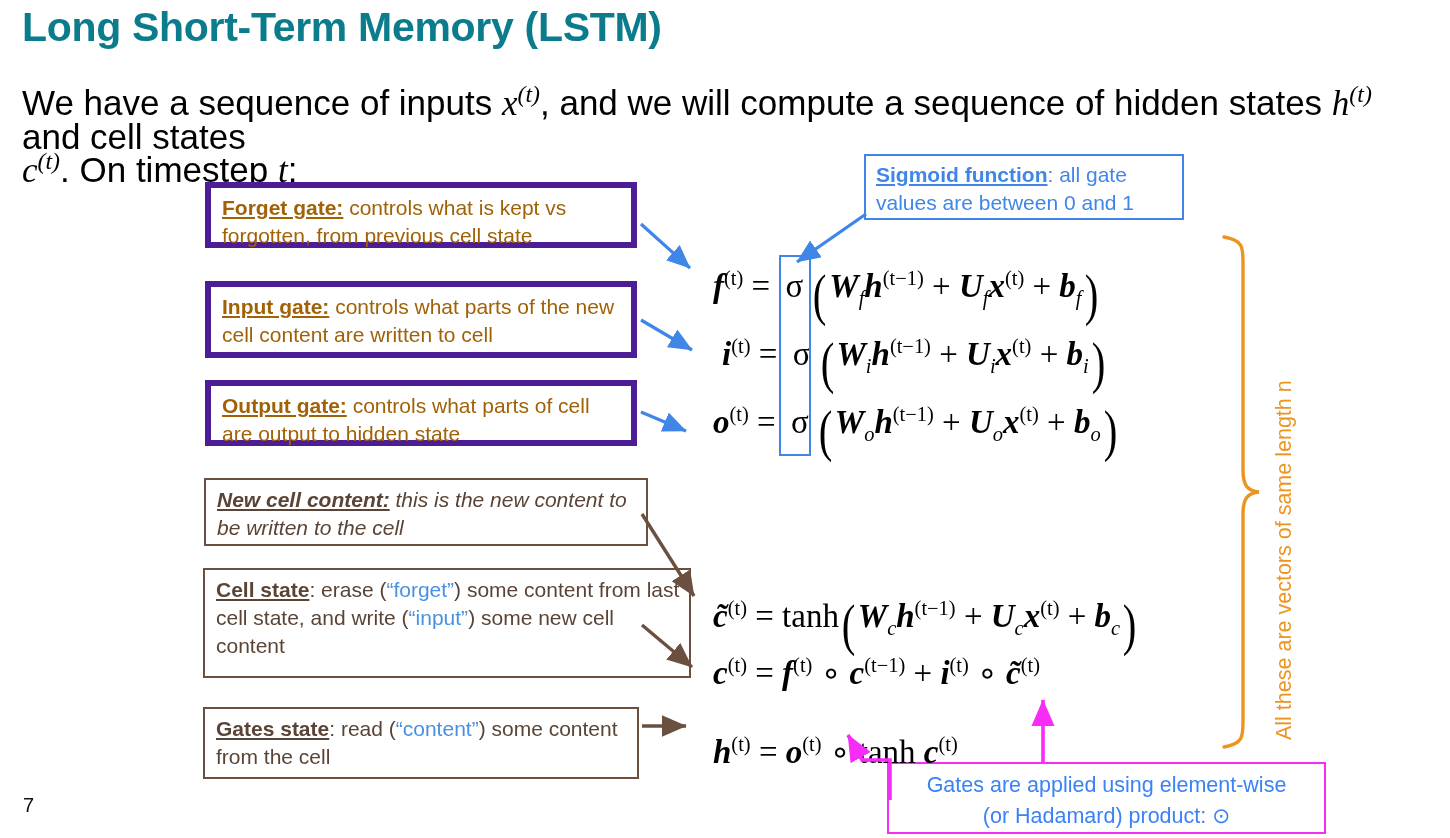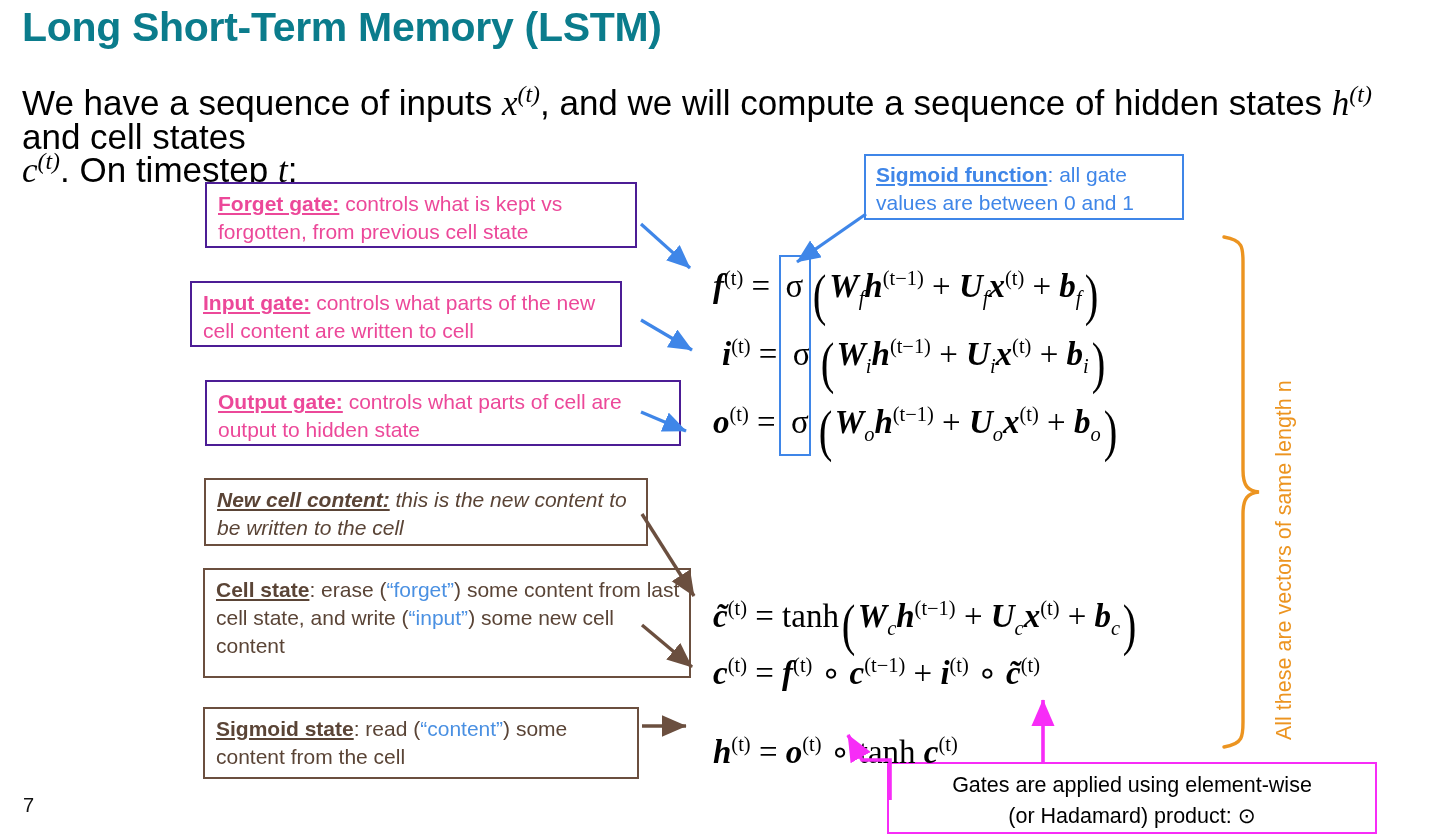--- a/index.html
+++ b/index.html
@@ -50,51 +50,51 @@
   
   .box {
     position: absolute;
     box-sizing: border-box;
     background: #ffffff;
     padding: 6px 9px 6px 11px;
     font-size: 21px;
     line-height: 28px;
   }
   .box.blue {
-    border: 2px solid #4c1d95;
-    color: #ec4899;
+    border: 6px solid #4c1d95;
+    color: #a16207;
   }
   .box.brown {
     border: 2px solid #6b4f3f;
     color: #5a4436;
   }
   .box b { font-weight: bold; text-decoration: underline; }
   .q-blue { color: #4a90e2; }
 
   #box-forget  { left: 205px; top: 182px; width: 432px; height: 66px; }
-  #box-input   { left: 190px; top: 281px; width: 432px; height: 66px; }
-  #box-output  { left: 205px; top: 380px; width: 476px; height: 66px; }
+  #box-input   { left: 205px; top: 281px; width: 432px; height: 77px; }
+  #box-output  { left: 205px; top: 380px; width: 432px; height: 66px; }
   #box-newcell { left: 204px; top: 478px; width: 444px; height: 68px; font-style: italic; }
   #box-cell    { left: 203px; top: 568px; width: 488px; height: 110px; }
   #box-hidden  { left: 203px; top: 707px; width: 436px; height: 72px; }
 
   #box-sigmoid {
     left: 864px; top: 154px; width: 320px; height: 66px;
     border: 2px solid #3f86e8;
     color: #3f86e8;
     background: #fff;
     padding: 5px 8px 5px 10px;
     font-size: 21px;
     line-height: 28px;
   }
 
   #box-hadamard {
-    left: 887px; top: 762px; width: 490px; height: 72px;
+    left: 887px; top: 762px; width: 439px; height: 72px;
     border: 2.5px solid #f72cf7;
-    color: #000000;
+    color: #3b82f6;
     background: #fff;
     text-align: center;
     padding: 6px 8px;
     font-size: 21.5px;
     line-height: 31px;
   }
 
   
   .eq {
     position: absolute;
@@ -201,21 +201,21 @@
 
   <div class="box brown" id="box-newcell">
     <b>New cell content:</b><span> this is the new content to be written to the cell</span>
   </div>
 
   <div class="box brown" id="box-cell">
     <b>Cell state</b><span>: erase (</span><span class="q-blue">“forget”</span><span>) some content from last cell state, and write (</span><span class="q-blue">“input”</span><span>) some new cell content</span>
   </div>
 
   <div class="box brown" id="box-hidden">
-    <b>Sigmoid state</b><span>: read (</span><span class="q-blue">“content”</span><span>) some content from the cell</span>
+    <b>Gates state</b><span>: read (</span><span class="q-blue">“content”</span><span>) some content from the cell</span>
   </div>
 
   <div class="box" id="box-sigmoid">
     <b>Sigmoid function</b><span>: all gate values are between 0 and 1</span>
   </div>
 
   <div class="box" id="box-hadamard">
     <div>Gates are applied using element-wise</div>
     <div>(or Hadamard) product: ⊙</div>
   </div>

